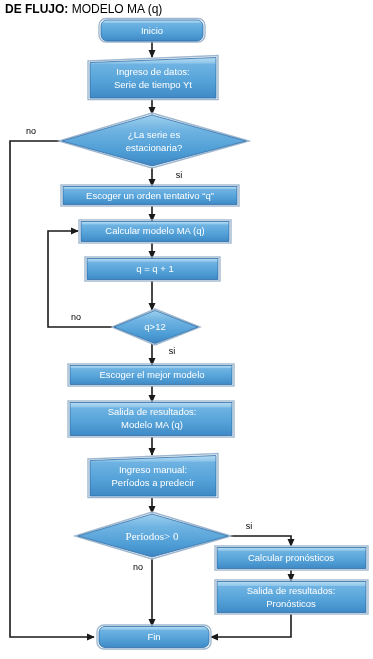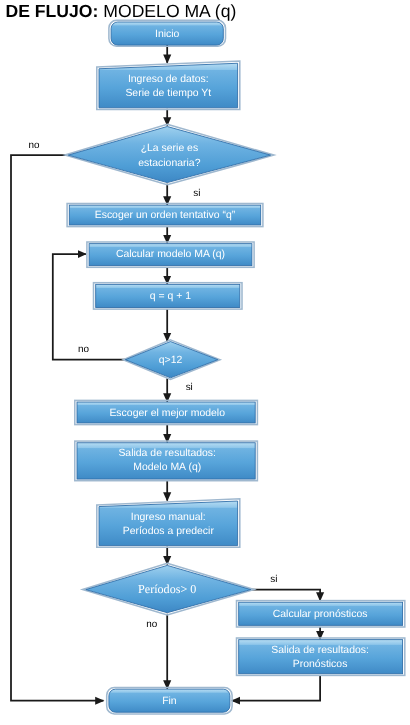--- a/index.html
+++ b/index.html
@@ -11,21 +11,21 @@
     width: 373px;
     height: 659px;
     font-family: "Liberation Sans", sans-serif;
     position: relative;
     overflow: hidden;
   }
   #page-title {
     position: absolute;
     left: 5px;
     top: 2px;
-    font-size: 16px;
+    font-size: 12px;
     color: #000000;
     white-space: nowrap;
     letter-spacing: 0px;
   }
   #page-title .bold {
     font-weight: bold;
   }
   #flow-svg {
     position: absolute;
     left: 0;

